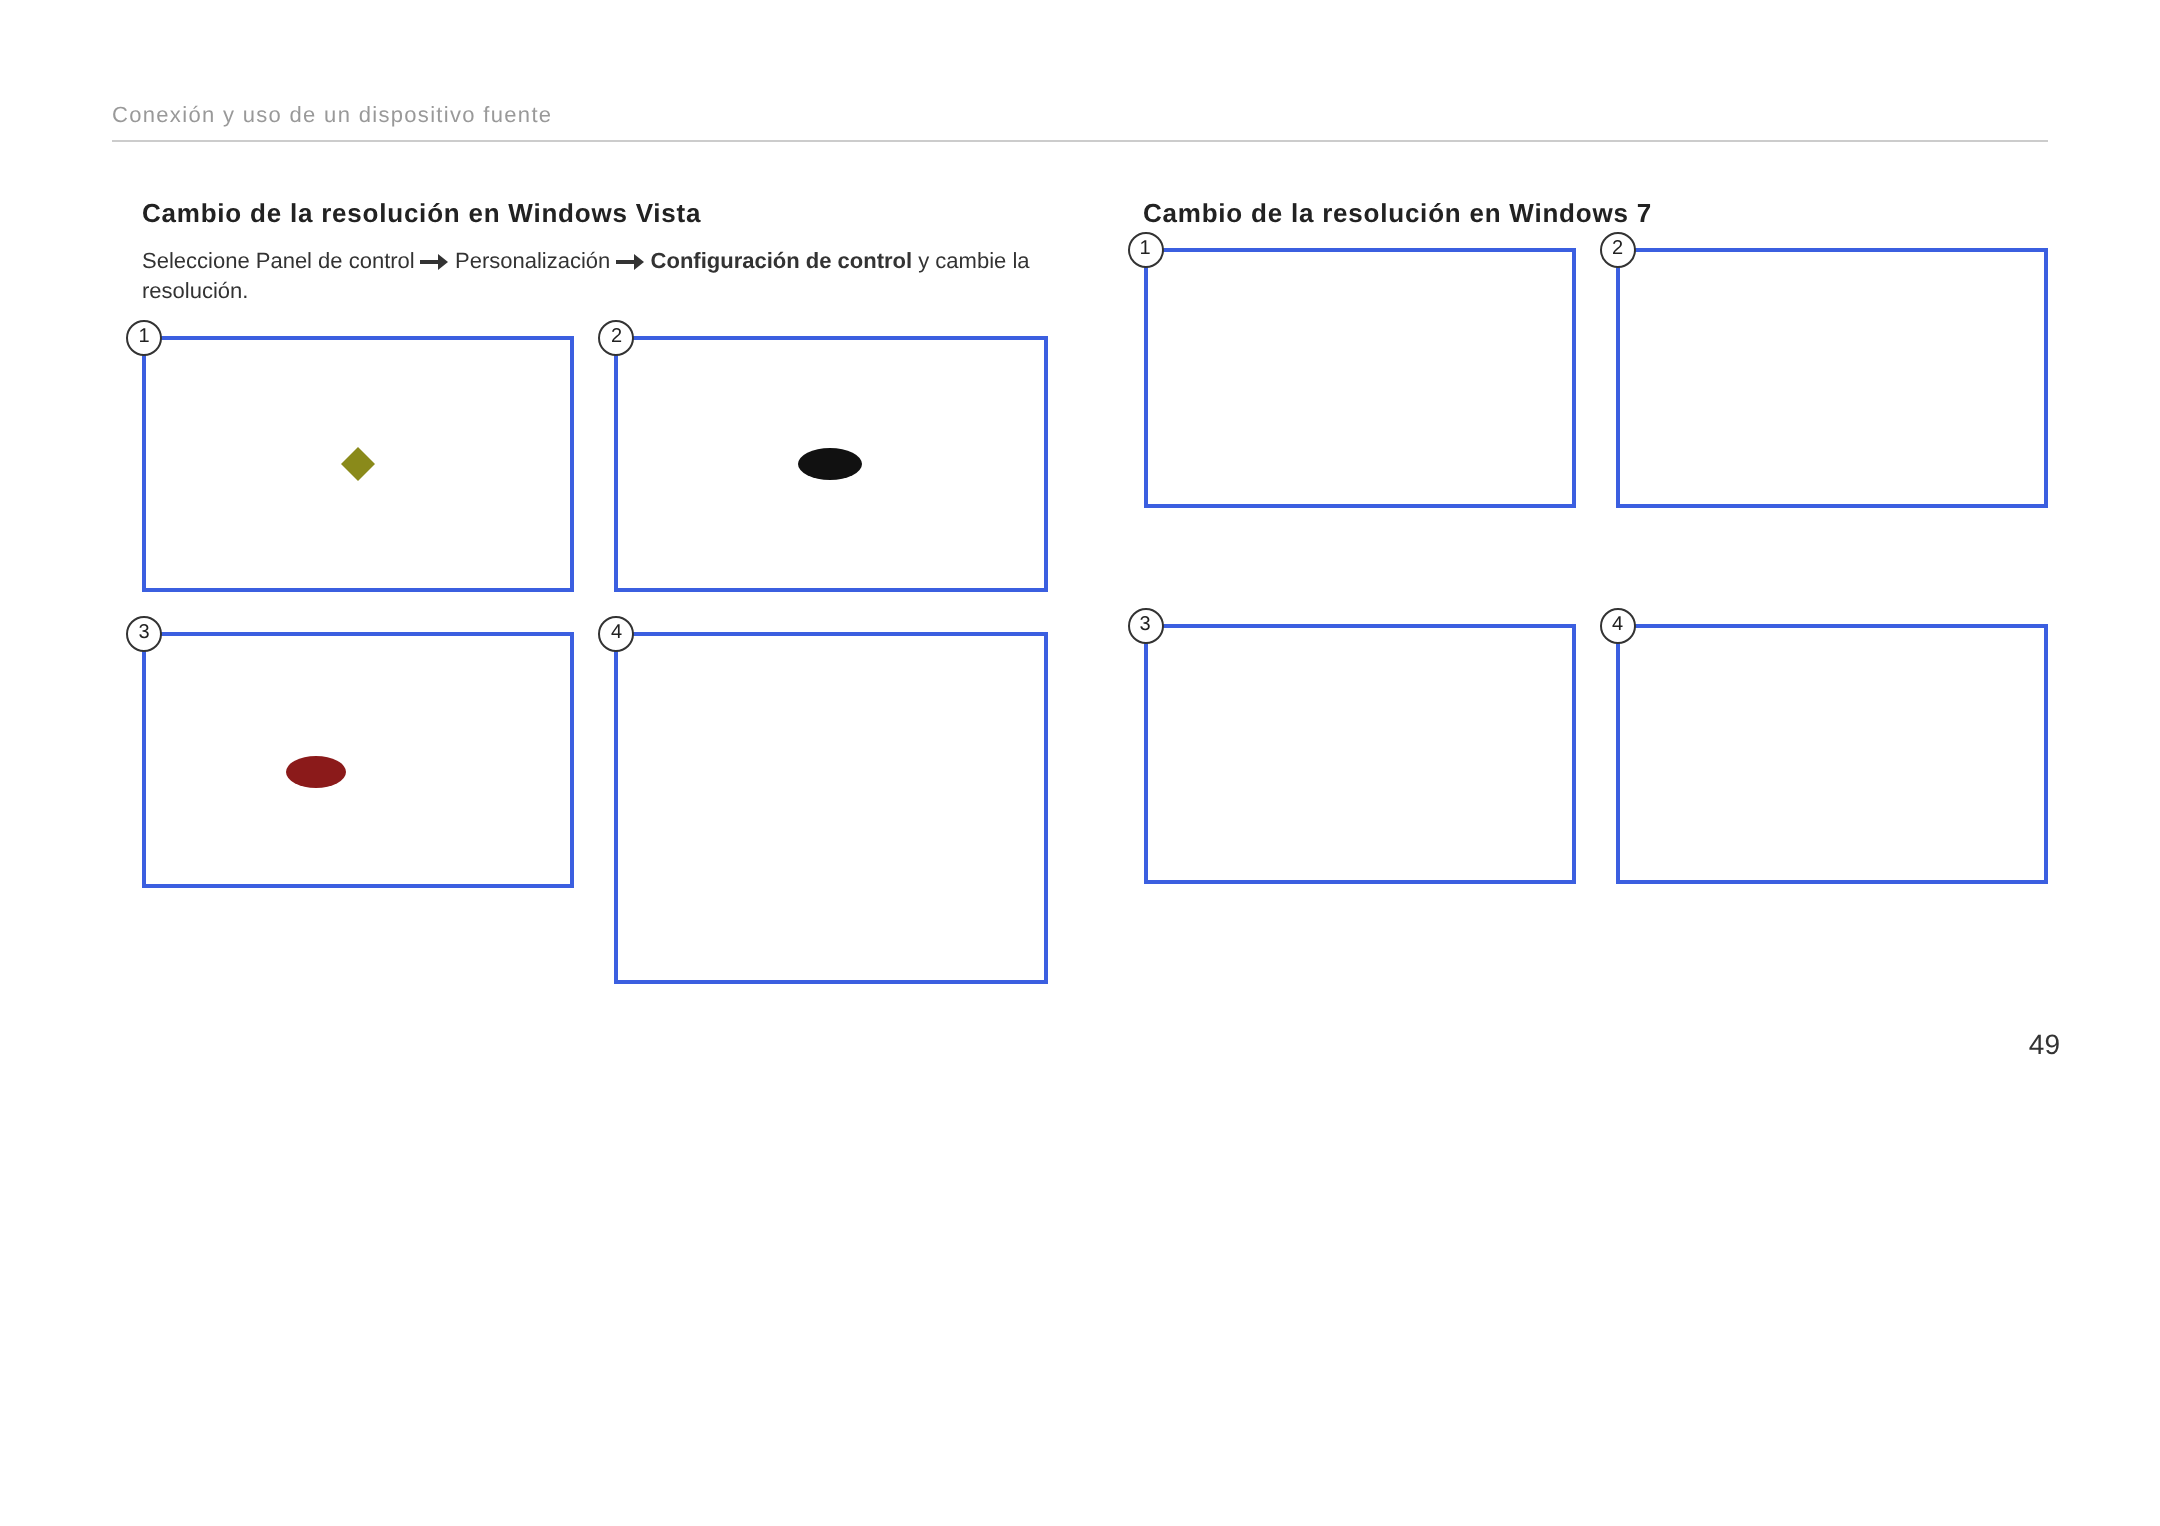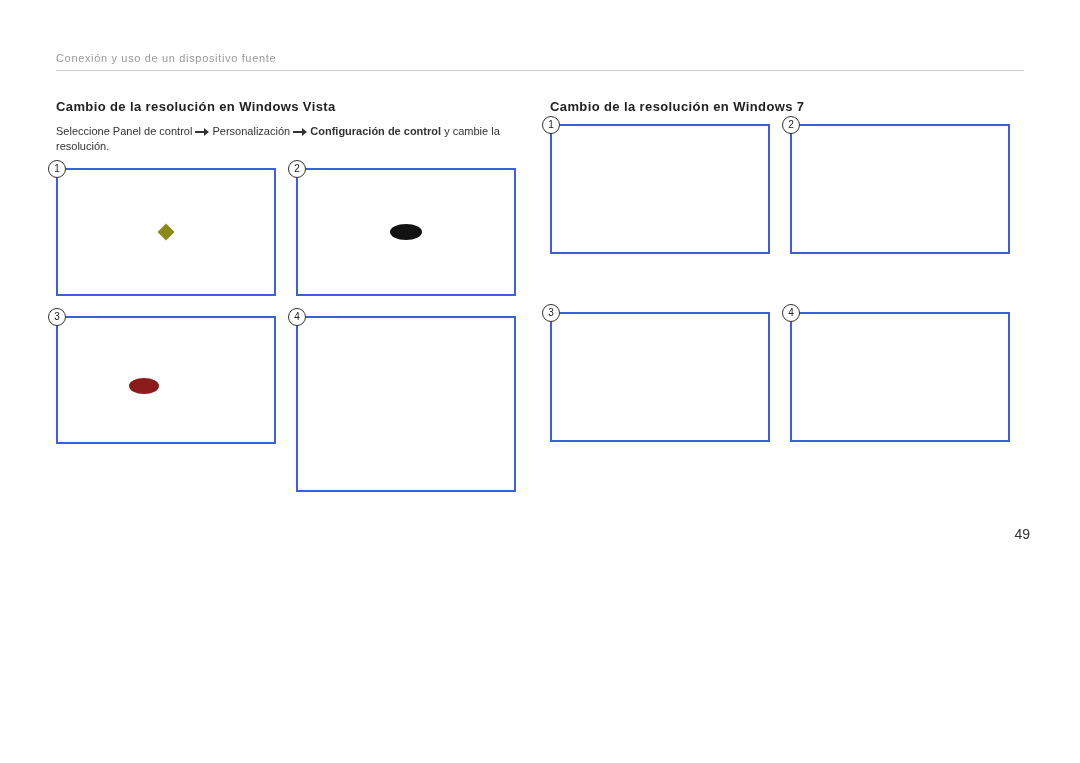--- a/index.html
+++ b/index.html
@@ -15,21 +15,22 @@
     .section-header {
       font-size: 11px;
       color: #999;
       letter-spacing: 0.06em;
       padding-bottom: 6px;
       border-bottom: 1px solid #ccc;
       margin-bottom: 28px;
     }
     .columns {
       display: flex;
-      gap: 34px;
+      gap: 48px;
+      margin-left: 15px;
     }
     .col {
       width: 460px;
     }
     .col-heading {
       font-size: 13px;
       font-weight: 600;
       color: #222;
       letter-spacing: 0.03em;
       margin-bottom: 10px;
@@ -91,21 +92,21 @@
     }
     .ellipse-red {
       position:absolute; left:40%; top:55%;
       width:30px; height:16px; background:#8b1a1a;
       border-radius:50%;
       transform: translate(-50%,-50%);
     }
     .page-number {
       position: absolute;
       right: 50px;
-      bottom: 18px;
+      bottom: 30px;
       font-size: 14px;
       color: #333;
     }
   </style>
 </head>
 <body>
 
 <div class="page">
 
   <div class="section-header">Conexión y uso de un dispositivo fuente</div>

